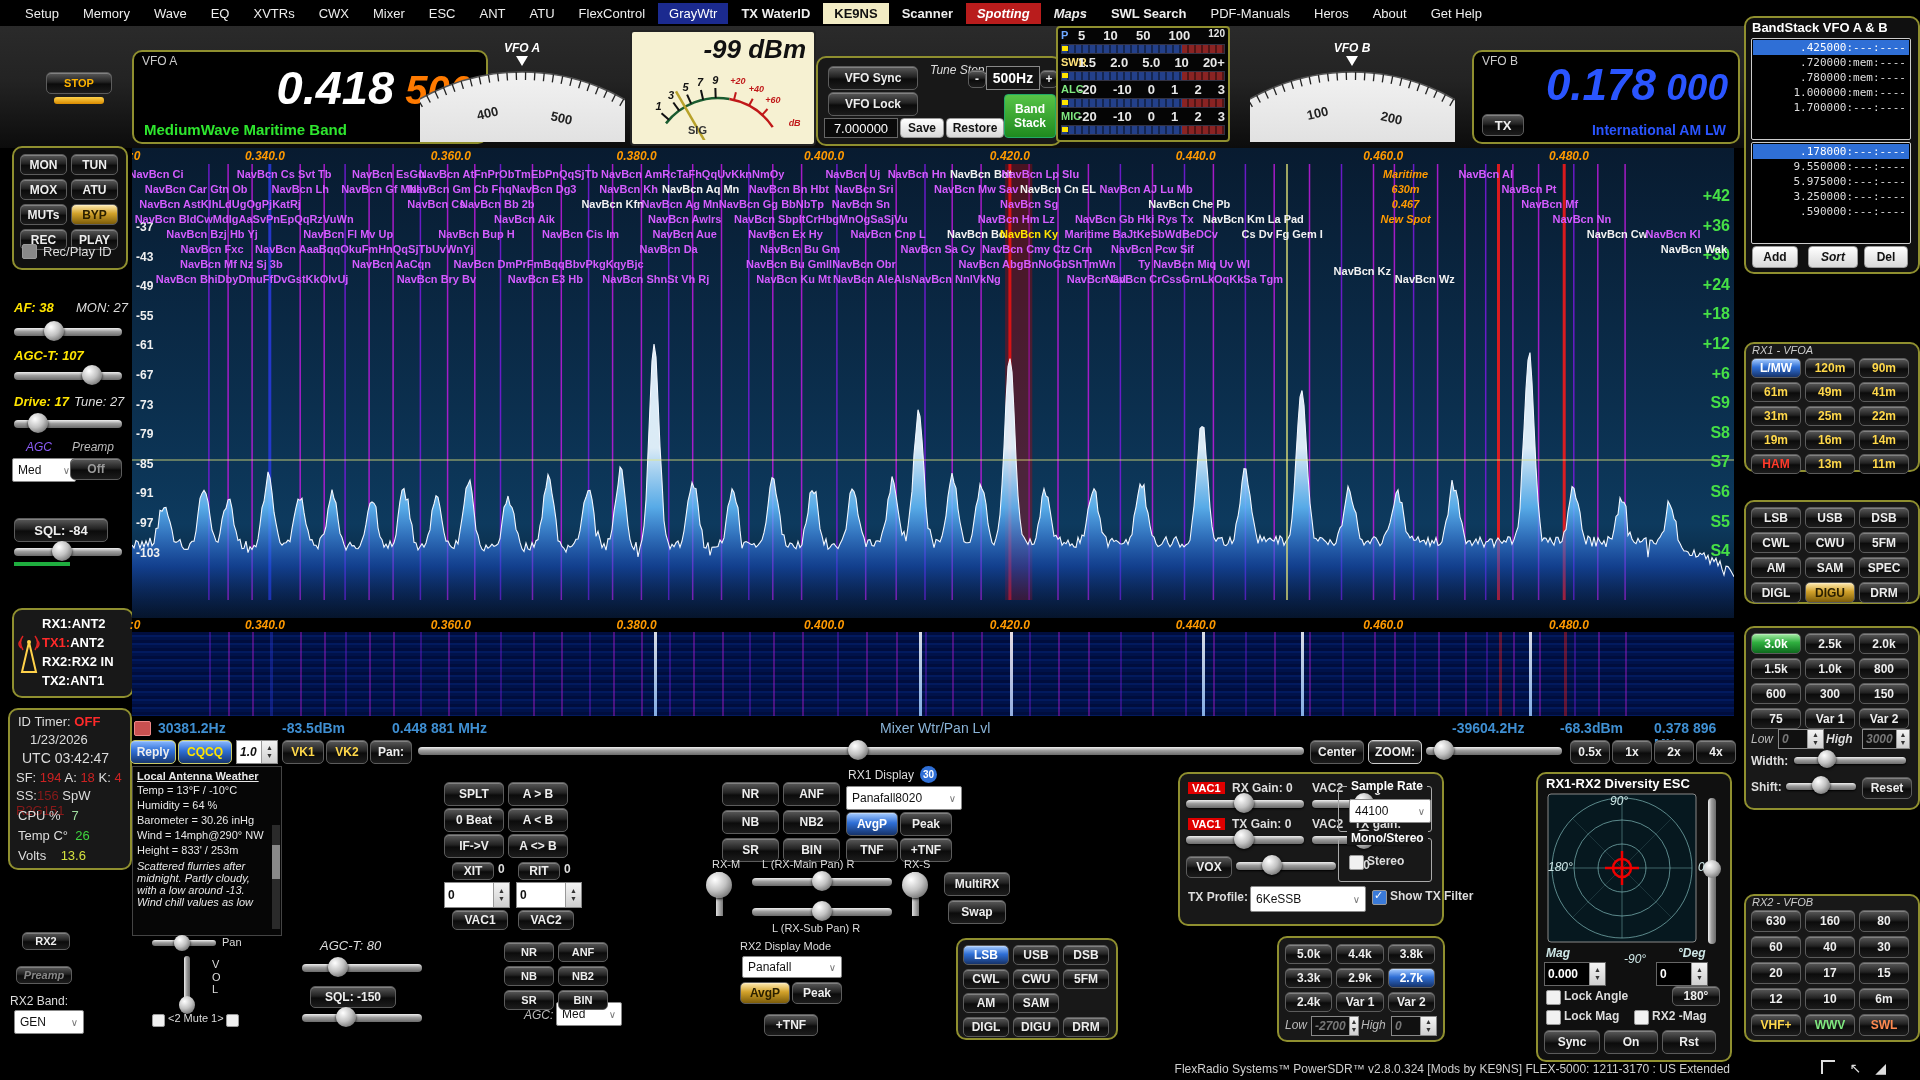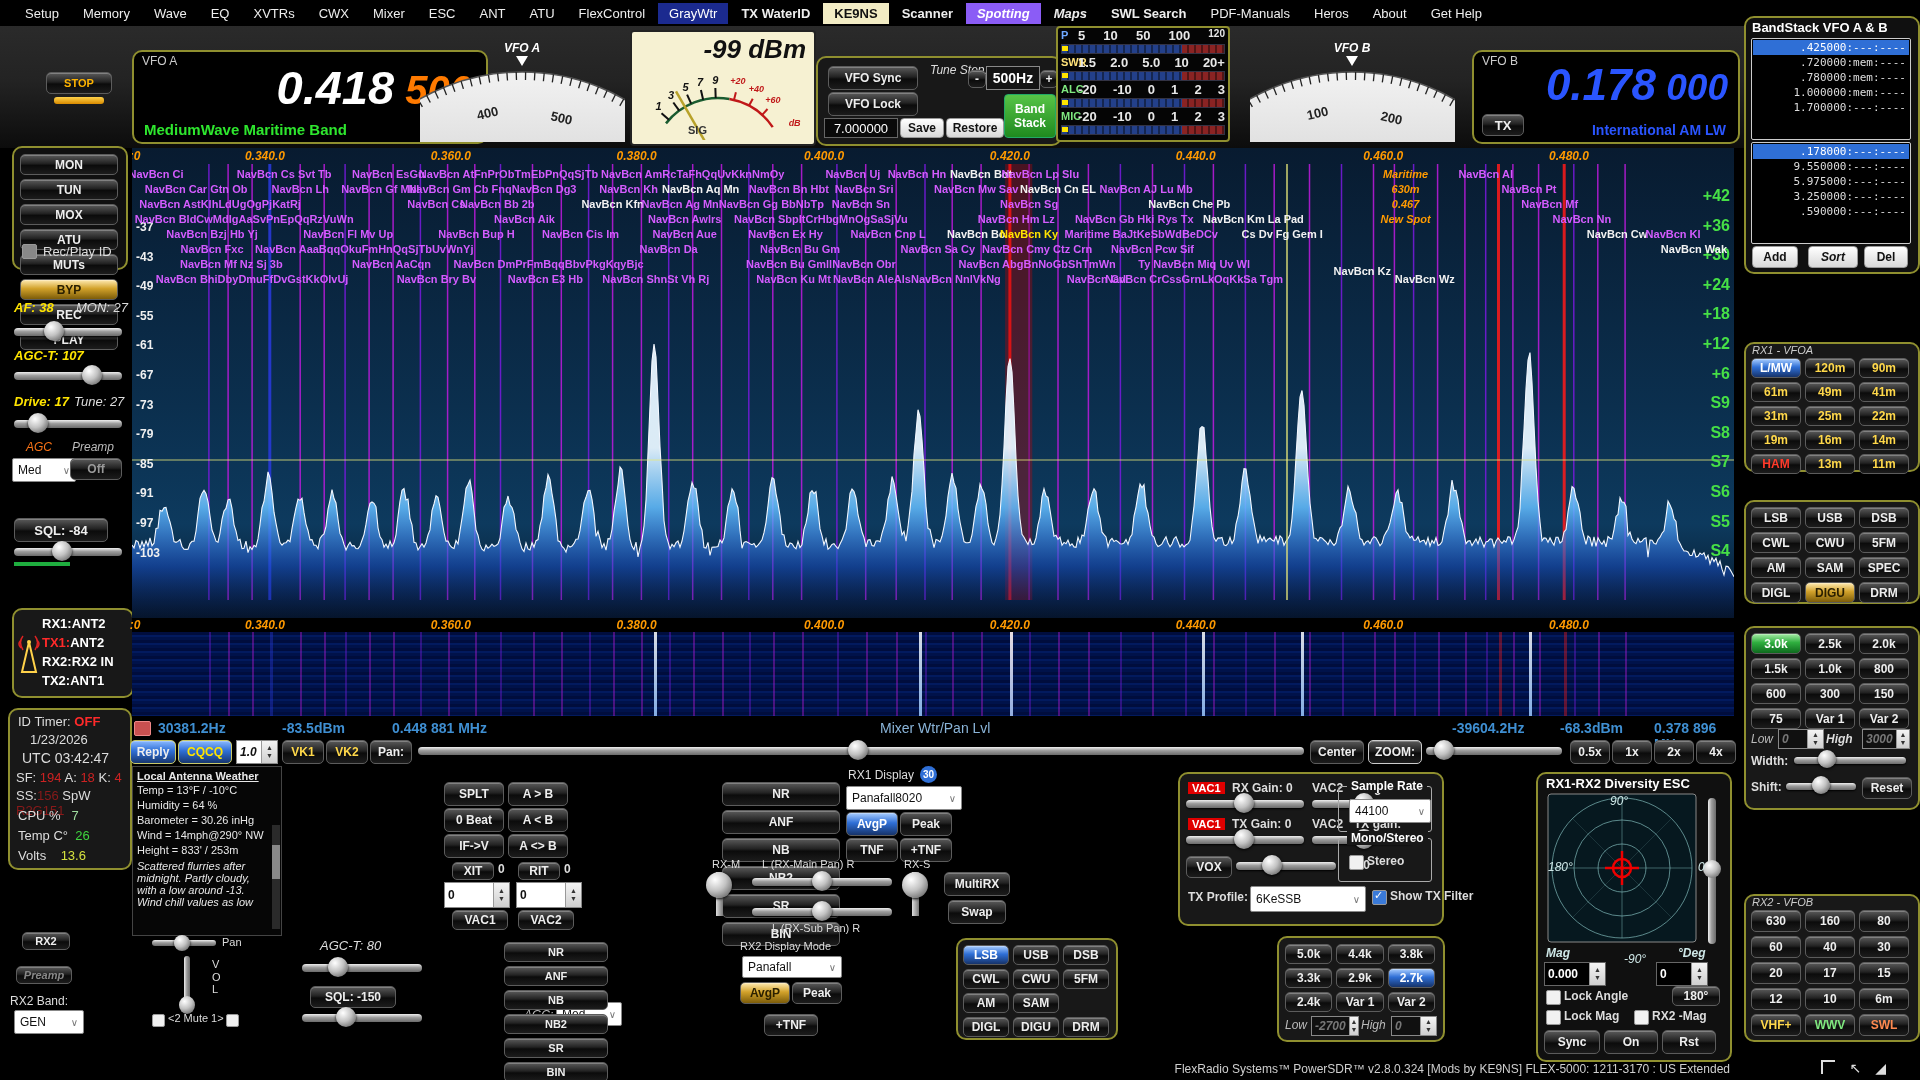--- a/index.html
+++ b/index.html
@@ -6,37 +6,37 @@
   #app{position:relative;width:1920px;height:1080px;background:#000;overflow:hidden;
        font-family:"Liberation Sans",sans-serif;color:#ddd;}
   .abs{position:absolute;}
   
   #hdr-bg{left:0;top:0;width:1920px;height:148px;background:linear-gradient(180deg,#2e2e2e 0%,#232323 55%,#0c0c0c 100%);}
   
   #menu{left:0;top:0;width:1920px;height:26px;display:flex;align-items:center;padding-left:14px;gap:2px;background:#000;}
   .mitem{padding:3px 11px;font-size:13px;color:#eee;white-space:nowrap;}
   .mblue{background:#1b2a8f;color:#fff;}
   .mcream{background:#f2ecc4;color:#111;font-weight:bold;}
-  .mgreen{background:#8b5cf6;color:#fff;font-weight:bold;font-style:italic;}
+  .mgreen{background:#b91c1c;color:#fff;font-weight:bold;font-style:italic;}
   .mbold{font-weight:bold;}
   .mbi{font-weight:bold;font-style:italic;}
   
   .btn{display:flex;align-items:center;justify-content:center;font-size:12px;font-weight:bold;color:#eee;
        border:1px solid #5c5c5c;border-radius:5px;
        background:linear-gradient(180deg,#5a5a5a 0%,#222 45%,#0b0b0b 55%,#1c1c1c 100%);
        box-shadow:inset 0 1px 0 rgba(255,255,255,.25);white-space:nowrap;}
   .selblue{background:linear-gradient(180deg,#a8cdff 0%,#2f6fd6 45%,#16336a 100%)!important;color:#fff!important;}
   .selgold{background:linear-gradient(180deg,#ffeab0 0%,#d2a22b 45%,#7c5c09 100%)!important;color:#2b2000!important;}
   .selgreen{background:linear-gradient(180deg,#a5eca5 0%,#2fae3f 45%,#0e6a1e 100%)!important;color:#fff!important;}
   .yeltext{color:#ffd84a!important;} .redtext{color:#ff3a2a!important;}
   .grntext{color:#7fe87f!important;} .orgtext{color:#ff8a50!important;}
   .blank{visibility:hidden;}
   .panel{border:2px solid #8f8f2f;border-radius:10px;}
   .grid3{display:grid;grid-template-columns:repeat(3,1fr);gap:4px;}
-  .grid2{display:grid;grid-template-columns:repeat(1,1fr);gap:4px;}
+  .grid2{display:grid;grid-template-columns:repeat(2,1fr);gap:4px;}
   .lbl{font-size:12px;color:#ddd;white-space:nowrap;}
   .ital{font-style:italic;}
   .ylw{color:#ffe400;font-weight:bold;}
   .slider{position:absolute;height:8px;border-radius:4px;
           background:linear-gradient(180deg,#efefef,#9c9c9c 45%,#6b6b6b);box-shadow:0 1px 2px #000;}
   .knob{position:absolute;width:20px;height:20px;border-radius:50%;top:-7px;
         background:radial-gradient(circle at 35% 30%,#fff,#c2c2c2 45%,#7a7a7a 78%,#555);box-shadow:0 1px 3px #000;}
   .vslider{position:absolute;width:8px;border-radius:4px;
            background:linear-gradient(90deg,#efefef,#9c9c9c 45%,#6b6b6b);}
   .vknob{position:absolute;width:18px;height:18px;border-radius:50%;left:-5px;
@@ -372,21 +372,21 @@
     </div>
   <div class="abs ylw ital" style="left:14px;top:348px;font-size:13px;">AGC-T:  107</div>
   <div class="slider" style="left:14px;top:372px;width:108px;">
       <span class="knob" style="left:68px;"></span>
     </div>
   <div class="abs ylw ital" style="left:14px;top:394px;font-size:13px;">Drive: 17</div>
   <div class="abs lbl ital" style="left:74px;top:394px;font-size:13px;">Tune: 27</div>
   <div class="slider" style="left:14px;top:420px;width:108px;">
       <span class="knob" style="left:14px;"></span>
     </div>
-  <div class="abs lbl ital" style="left:26px;top:440px;color:#f97316;">AGC</div>
+  <div class="abs lbl ital" style="left:26px;top:440px;color:#8b5cf6;">AGC</div>
   <div class="abs lbl ital" style="left:72px;top:440px;color:#bbb;">Preamp</div>
   <div class="abs dd" style="left:12px;top:458px;width:52px;height:22px;">
     <span>Med</span>
       <span class="chev">∨</span>
     </div>
   <div class="abs btn" style="left:70px;top:458px;width:50px;height:20px;color:#999;">Off</div>
   <div class="abs btn" style="left:14px;top:518px;width:92px;height:22px;font-size:13px;">SQL: -84</div>
   <div class="slider" style="left:14px;top:548px;width:108px;">
       <span class="knob" style="left:38px;"></span>
     </div>

